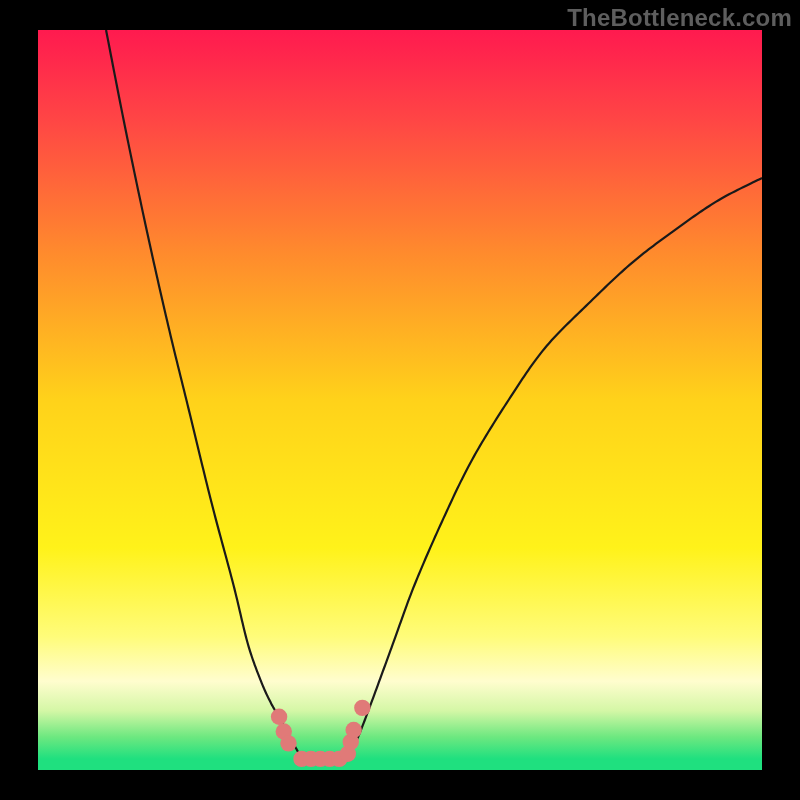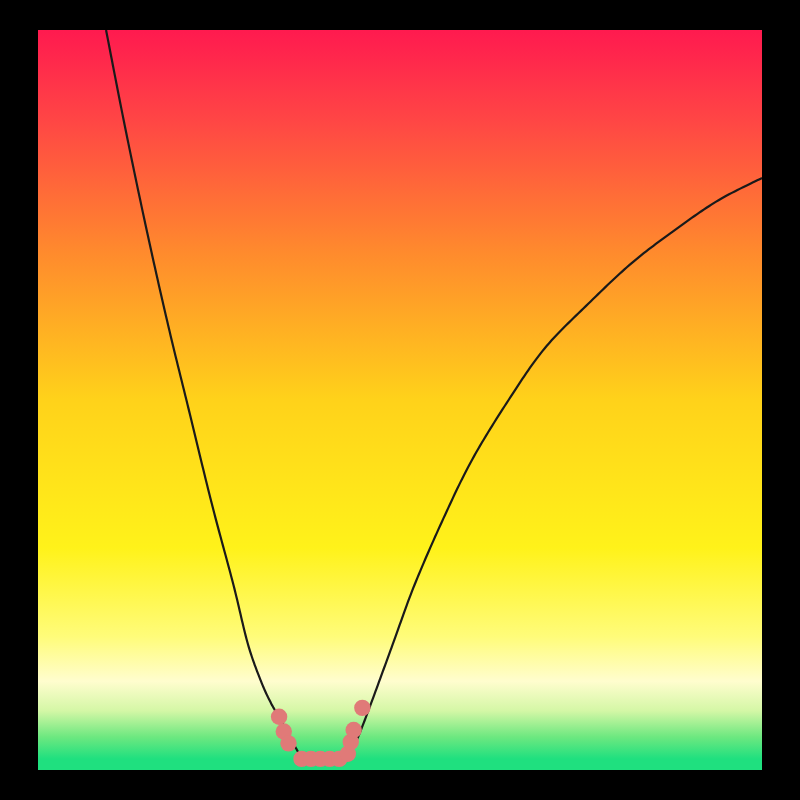--- a/index.html
+++ b/index.html
@@ -28,20 +28,21 @@
     font-weight: 600;
     color: #5e5e5e;
     letter-spacing: 0.2px;
   }
 </style>
 </head>
 <body>
 
 <div class="frame">
 
+  <div class="attribution">TheBottleneck.com</div>
 
   <div class="plot">
     <svg id="chart-svg" width="724" height="740" viewBox="0 0 724 740" preserveAspectRatio="none">
       <defs>
         <linearGradient id="bg-grad" x1="0" y1="0" x2="0" y2="1">
             <stop offset="0.00%" stop-color="#ff1a4f"></stop>
             <stop offset="12.00%" stop-color="#ff4545"></stop>
             <stop offset="30.00%" stop-color="#ff8a2d"></stop>
             <stop offset="50.00%" stop-color="#ffd21a"></stop>
             <stop offset="70.00%" stop-color="#fff21a"></stop>

